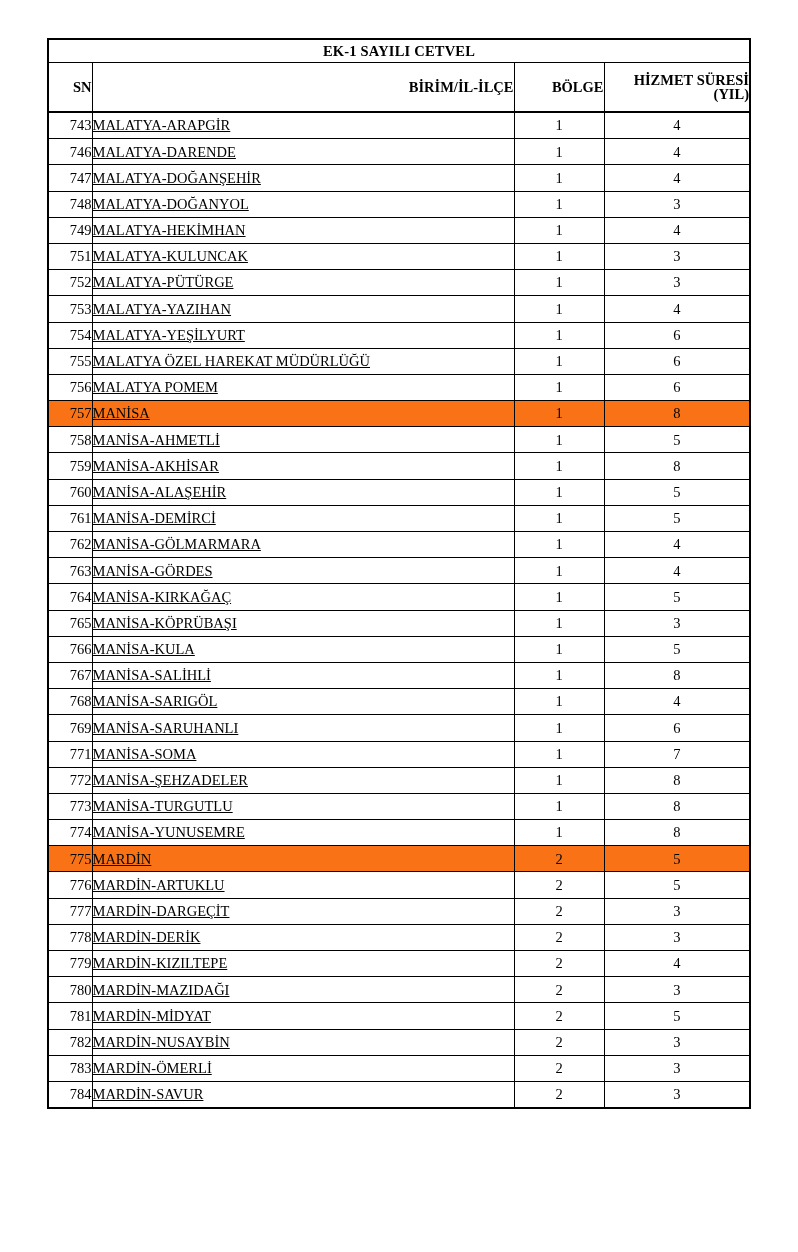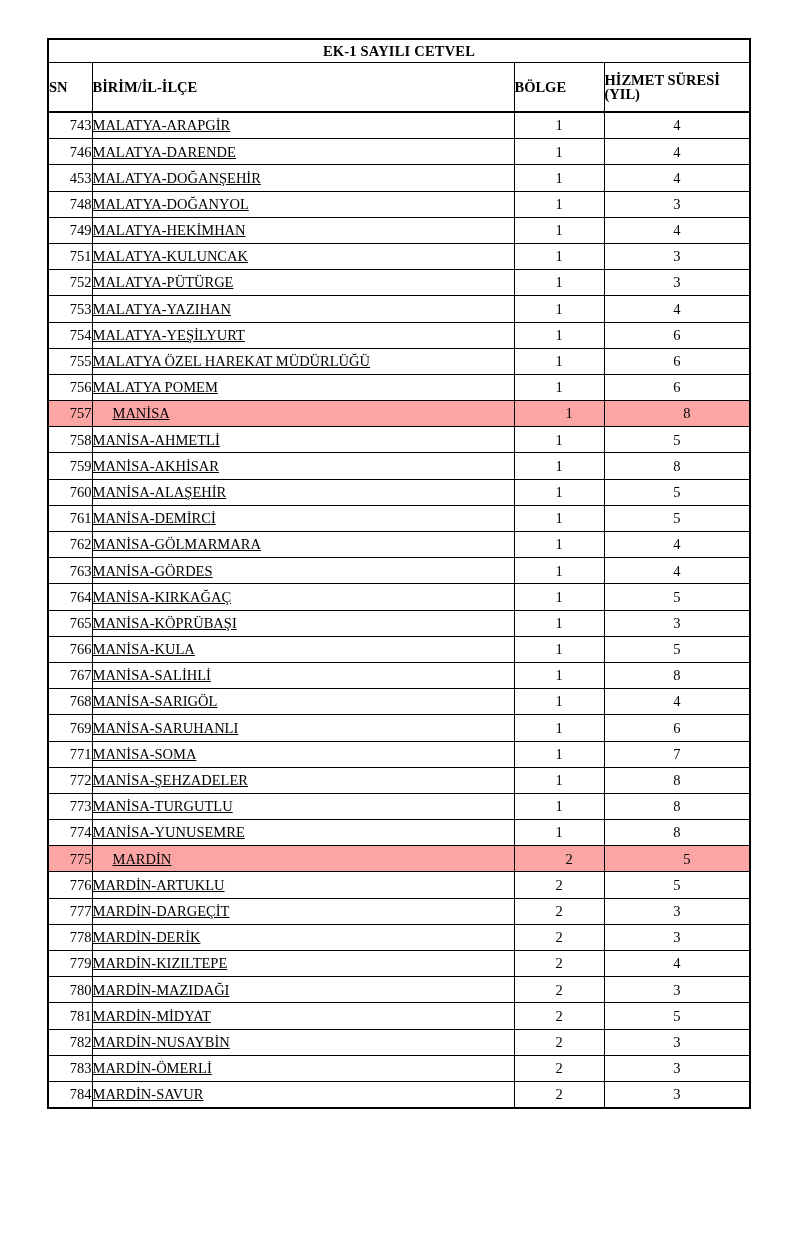--- a/index.html
+++ b/index.html
@@ -48,21 +48,21 @@
 
   .title-cell {
     text-align: center;
     font-weight: bold;
     font-size: 15px;
     letter-spacing: 0.2px;
     height: 22px;
     border-bottom: 1px solid #000 !important;
   }
   .hdr {
-    text-align: left;
+    text-align: right;
     font-weight: bold;
     font-size: 15px;
     height: 48px;
     border-bottom: 2px solid #000 !important;
   }
   .hdr-sure-line1 { display: block; }
   .hdr-sure-line2 { display: block; }
 
   tr.data-row td { height: 25.2px; }
   td.sn {
@@ -76,22 +76,21 @@
     font-size: 15px;
     white-space: nowrap;
     overflow: hidden;
     text-decoration: underline;
   }
   td.bolge, td.sure {
     text-align: center;
     font-size: 15px;
   }
   tr.hl td {
-    background: #fca5a5;
-    padding-left: 20px;
+    background: #f97316;
   }
 </style>
 </head>
 <body>
 
 <div class="page">
   <div class="table-wrap">
     <table class="cetvel">
       <colgroup>
         <col class="c-sn">
@@ -120,21 +119,21 @@
             <td class="bolge">1</td>
             <td class="sure">4</td>
           </tr>
           <tr class="data-row">
             <td class="sn">746</td>
             <td class="birim">MALATYA-DARENDE</td>
             <td class="bolge">1</td>
             <td class="sure">4</td>
           </tr>
           <tr class="data-row">
-            <td class="sn">453</td>
+            <td class="sn">747</td>
             <td class="birim">MALATYA-DOĞANŞEHİR</td>
             <td class="bolge">1</td>
             <td class="sure">4</td>
           </tr>
           <tr class="data-row">
             <td class="sn">748</td>
             <td class="birim">MALATYA-DOĞANYOL</td>
             <td class="bolge">1</td>
             <td class="sure">3</td>
           </tr>

